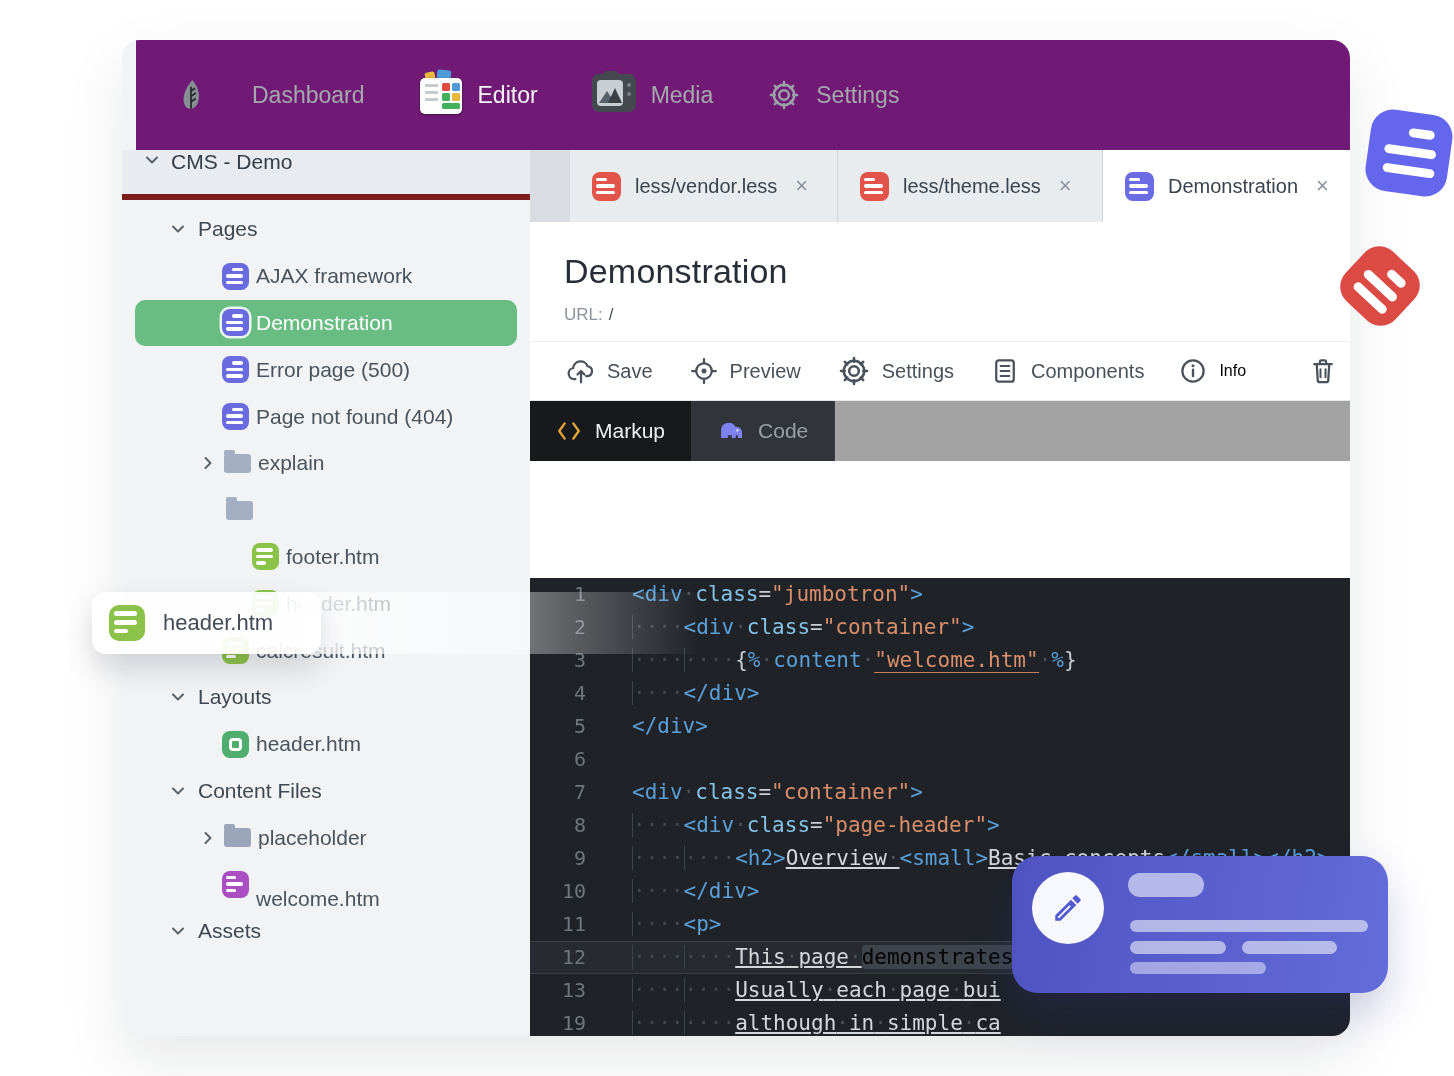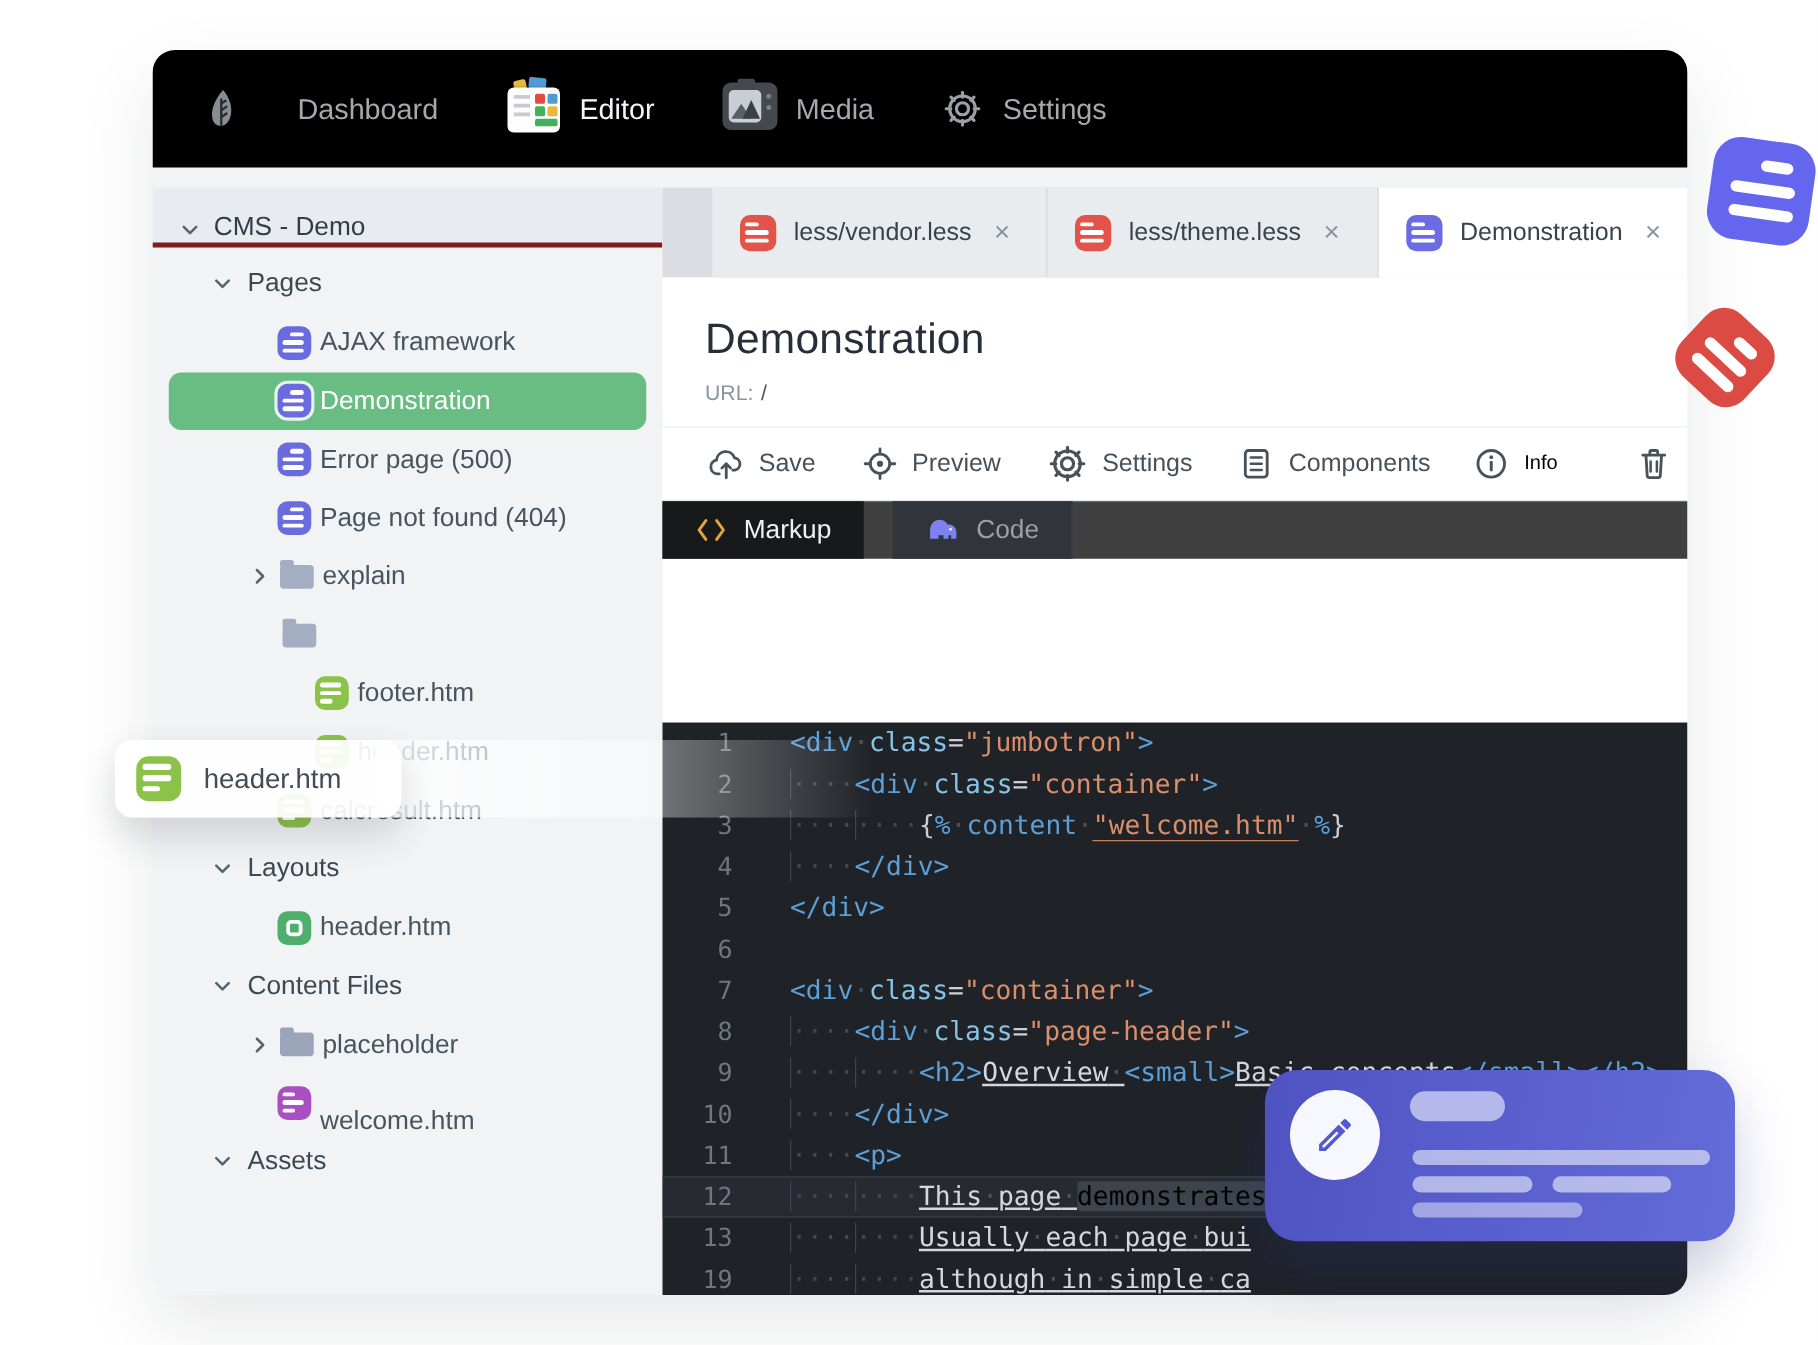--- a/index.html
+++ b/index.html
@@ -1,28 +1,28 @@
 <!DOCTYPE html>
 <html><head>
 <meta charset="utf-8">
 <style>
   html,body{margin:0;padding:0;background:#ffffff;font-family:"Liberation Sans",sans-serif;}
   #canvas{position:relative;width:1454px;height:1076px;background:#fff;overflow:hidden;}
   
   #app{position:absolute;left:122px;top:40px;width:1228px;height:996px;border-radius:18px;
        overflow:hidden;background:#f1f3f5;box-shadow:0 24px 60px rgba(20,30,40,.10);}
   
-  #nav{position:absolute;left:0;top:0;width:100%;height:94px;background:#000000;display:flex;align-items:center;}
+  #nav{position:absolute;left:14px;top:0;width:100%;height:110px;background:#701a75;display:flex;align-items:center;}
   #logo{margin-left:40px;margin-right:46px;display:flex;align-items:center;}
   .nav-item{display:flex;align-items:center;gap:15px;margin-right:54px;cursor:pointer;}
   .nav-label{font-size:23px;color:#a4a9ae;}
   .nav-item.active .nav-label{color:#f4f6f7;font-weight:500;}
   
   #sidebar{position:absolute;left:0;top:110px;width:408px;bottom:0;background:#f1f3f5;border-right:1px solid #e2e5e9;}
-  #ws-header{height:44px;background:#e8ebef;border-bottom:4px solid #7f1d1d;display:flex;align-items:flex-end;}
+  #ws-header{height:44px;background:#e8ebef;border-bottom:6px solid #7f1d1d;display:flex;align-items:flex-start;}
   #ws-header .chev{margin-left:20px;margin-right:9px;}
   #ws-title{font-size:21px;color:#333d47;font-weight:500;}
   #tree{margin-top:6px;}
   .row{height:46.8px;display:flex;align-items:center;position:relative;cursor:pointer;}
   .row .label{font-size:21px;color:#49545e;white-space:nowrap;}
   .row.section .label{color:#3d4852;}
   .row.selected{background:#69bd82;border-radius:10px;margin:0 13px;height:46.8px;}
   .row.selected .label{color:#ffffff;}
   .gicon{width:27px;height:27px;border-radius:8px;position:relative;flex:none;}
   .gicon .b{position:absolute;background:#fff;border-radius:3px;height:3.5px;}
@@ -47,21 +47,21 @@
   
   #toolbar{height:58px;margin-top:16px;border-top:1px solid #eceef1;border-bottom:1px solid #e4e7ea;
            display:flex;align-items:center;background:#fff;}
   .tbtn{display:flex;align-items:center;gap:11px;margin-left:36px;cursor:pointer;}
   .tbtn .tl{font-size:20px;color:#46515a;}
   .tsep{width:1px;height:56px;background:#e2e5e9;}
   #tb-left{display:flex;align-items:center;flex:1;}
   #tb-info{display:flex;align-items:center;gap:11px;padding:0 34px;cursor:pointer;}
   #tb-trash{padding:0 30px 0 28px;cursor:pointer;display:flex;align-items:center;}
   
-  #edtabs{height:46px;background:#404040;display:flex;gap:23px;}
+  #edtabs{height:60px;background:#a3a3a3;display:flex;}
   .etab{display:flex;align-items:center;gap:13px;padding:0 26px;cursor:pointer;}
   .etab .el{font-size:21px;color:#9aa0a6;}
   .etab.active{background:#17191b;}
   .etab.active .el{color:#eef0f2;font-weight:500;}
   .etab.code{background:#31343a;border-right:1px solid #3c4046;}
   
   #code{position:absolute;left:0;top:428px;right:0;bottom:0;background:#1f2227;overflow:hidden;
         font-family:"DejaVu Sans Mono",monospace;font-size:21px;}
   .cl{height:33px;line-height:33px;white-space:pre;display:flex;}
   .ln{width:56px;text-align:right;color:#70767d;font-size:20px;flex:none;}

